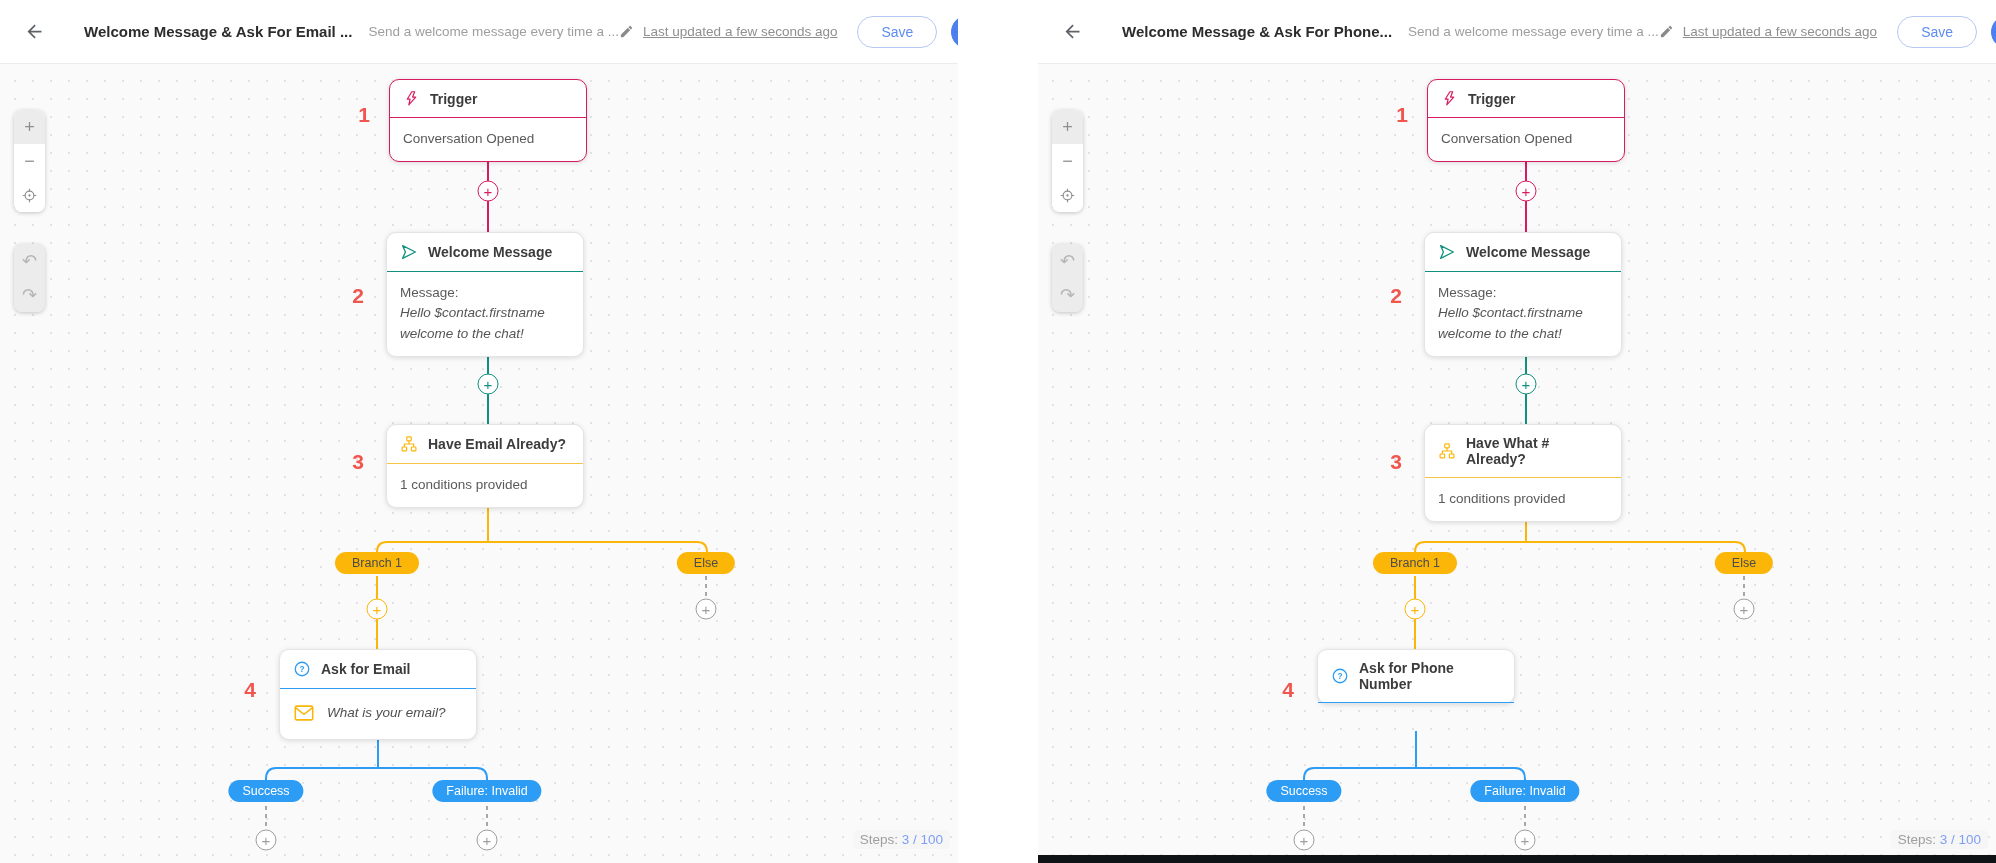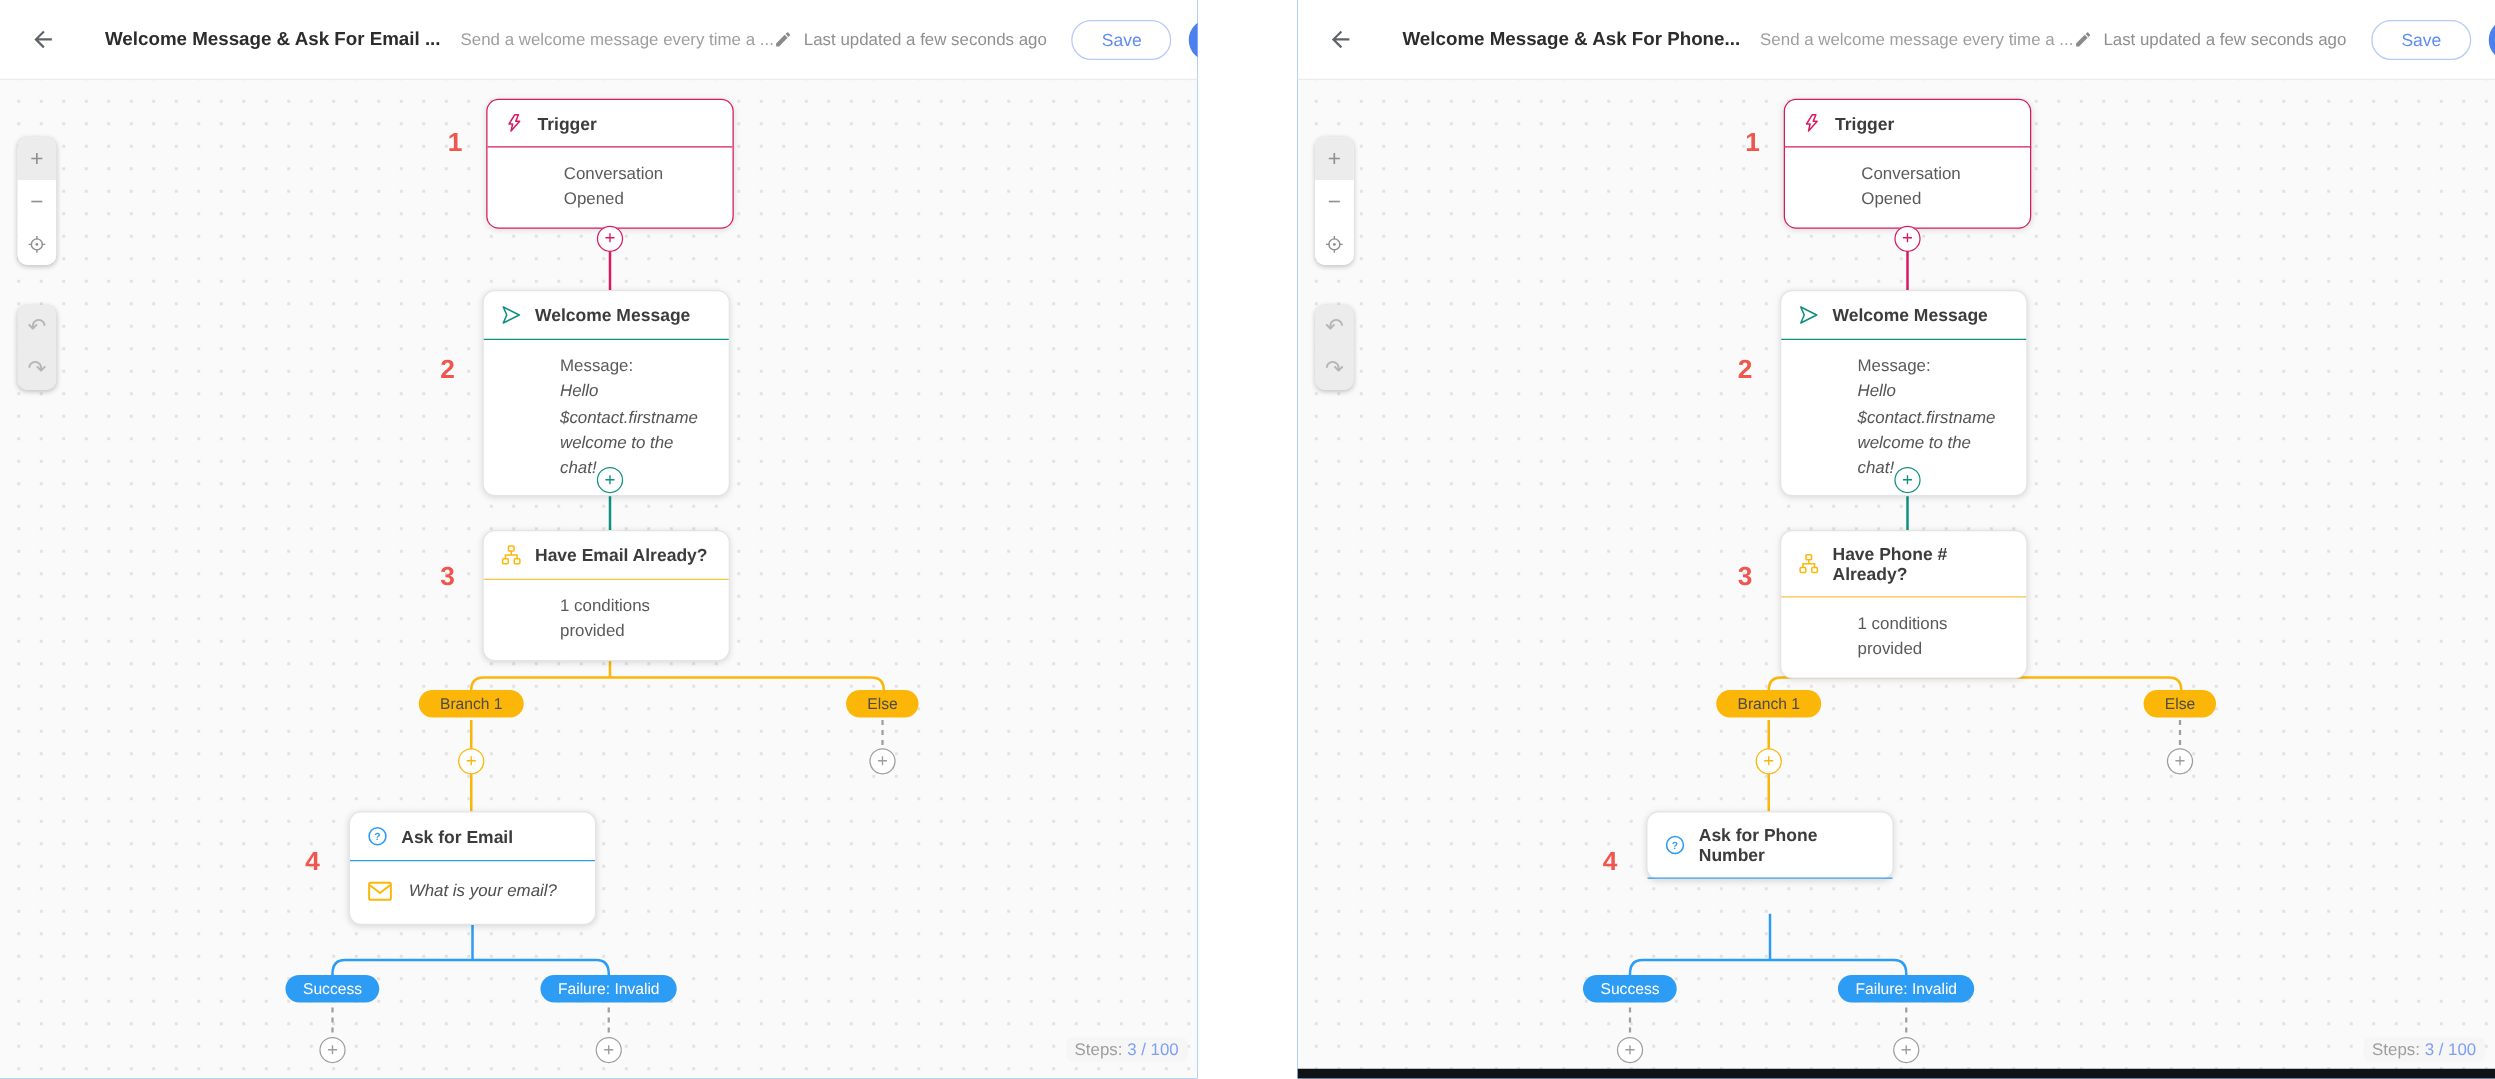--- a/index.html
+++ b/index.html
@@ -17,21 +17,21 @@
 
   
   .topbar {
     position: absolute; top: 0; left: 0; width: 100%; height: 64px;
     display: flex; align-items: center; padding: 0 22px;
     background: #fff; border-bottom: 1px solid #ececec; z-index: 5;
   }
   .back-btn { width: 24px; height: 24px; display: flex; align-items: center; justify-content: center; cursor: pointer; flex: none; }
   .topbar-title { margin-left: 38px; font-size: 15px; font-weight: 700; color: #2c2c2c; white-space: nowrap; }
   .topbar-sub { margin-left: 16px; font-size: 13.5px; color: #9e9e9e; white-space: nowrap; }
-  .updated { display: flex; align-items: center; gap: 9px; margin-left: auto; color: #8f8f8f; font-size: 13.5px; white-space: nowrap; }
+  .updated { display: flex; align-items: center; gap: 9px; margin-left: auto; color: #8f8f8f; font-size: 13.5px; white-space: nowrap; text-decoration: underline; }
   .btn { border-radius: 20px; font-size: 14px; cursor: pointer; white-space: nowrap; }
   .btn-save { margin-left: 20px; padding: 7px 23px; background: #fff; border: 1px solid #b7c9f5; color: #5f8cf0; }
   .btn-publish { margin-left: 14px; padding: 8px 21px; background: #4c80ee; border: 1px solid #4c80ee; color: #fff; font-weight: 500; }
 
   
   .canvas {
     position: absolute; top: 64px; left: 0; width: 958px; height: 799px;
     background-color: #fafafa;
     background-image: radial-gradient(circle, #e1e1e6 1.1px, transparent 1.4px);
     background-size: 18px 18px; background-position: 6px 8px;
@@ -44,21 +44,21 @@
     border: 1px solid #e4e4e4; border-radius: 10px;
     box-shadow: 0 1px 5px rgba(0,0,0,.13); cursor: pointer; z-index: 2;
   }
   .node-header {
     display: flex; align-items: center; gap: 10px; padding: 10px 13px;
     font-size: 14px; font-weight: 700; color: #3c3c3c;
     border-bottom: 1.5px solid var(--ac, #e0e0e0);
   }
   .node-header svg { flex: none; }
   .node--trigger { border: 1.5px solid #d81b60; }
-  .node-body { padding: 11px 13px 12px; font-size: 13.5px; color: #5a5a5a; line-height: 1.5; margin-left: 48px; }
+  .node-body { padding: 11px 13px 12px; font-size: 13.5px; color: #5a5a5a; line-height: 1.5; }
   .italic { font-style: italic; color: #555; }
   .ask-body { display: flex; gap: 12px; align-items: flex-start; padding: 13px 13px 15px; }
   .ask-q { font-style: italic; font-size: 13.5px; color: #4f4f4f; line-height: 1.5; padding-top: 1px; }
 
   
   .branch-pill {
     position: absolute; transform: translateX(-50%);
     background: #fbb608; color: #4c4c4c; font-size: 12.5px; font-weight: 500;
     padding: 4px 17px; border-radius: 13px; white-space: nowrap; z-index: 2;
   }
@@ -359,21 +359,21 @@
         </div>
 
       <div class="node" style="left:386px; top:360px;">
         <div class="node-header" style="--ac:#f6c445;">
           <svg width="18" height="18" viewBox="0 0 24 24" fill="none" stroke="#fbb608" stroke-width="1.6">
               <rect x="9" y="2.5" width="6" height="5.2" rx="1"></rect>
               <rect x="2.8" y="16" width="6" height="5.2" rx="1"></rect>
               <rect x="15.2" y="16" width="6" height="5.2" rx="1"></rect>
               <path d="M12 7.7 V12 M5.8 16 V12 H18.2 V16"></path>
             </svg>
-          <span>Have Phone # Already?</span>
+          <span>Have What # Already?</span>
         </div>
         <div class="node-body">1 conditions provided</div>
       </div>
 
       <div class="branch-pill" style="left:377px; top:488px;">Branch 1</div>
       <div class="branch-pill" style="left:706px; top:488px;">Else</div>
       <div class="addstep addstep--amber" style="left:377px; top:545px;">
           <span>+</span>
         </div>
       <div class="addstep" style="left:706px; top:545px;">

